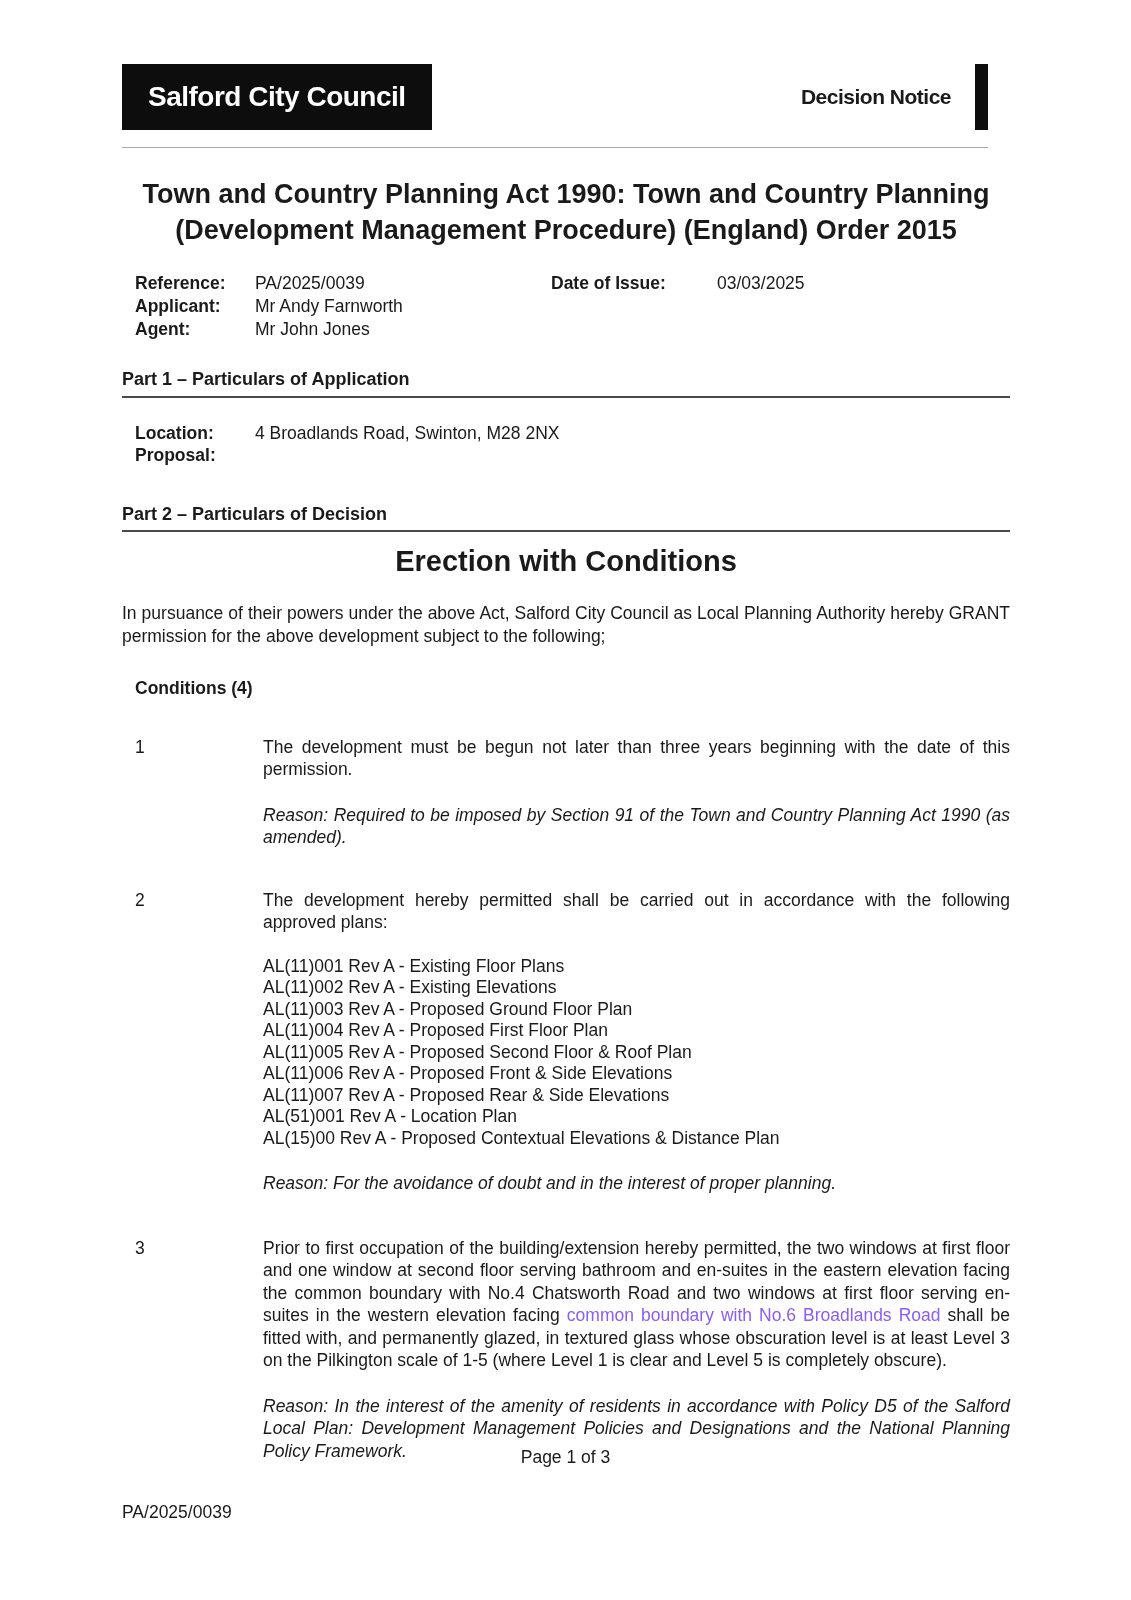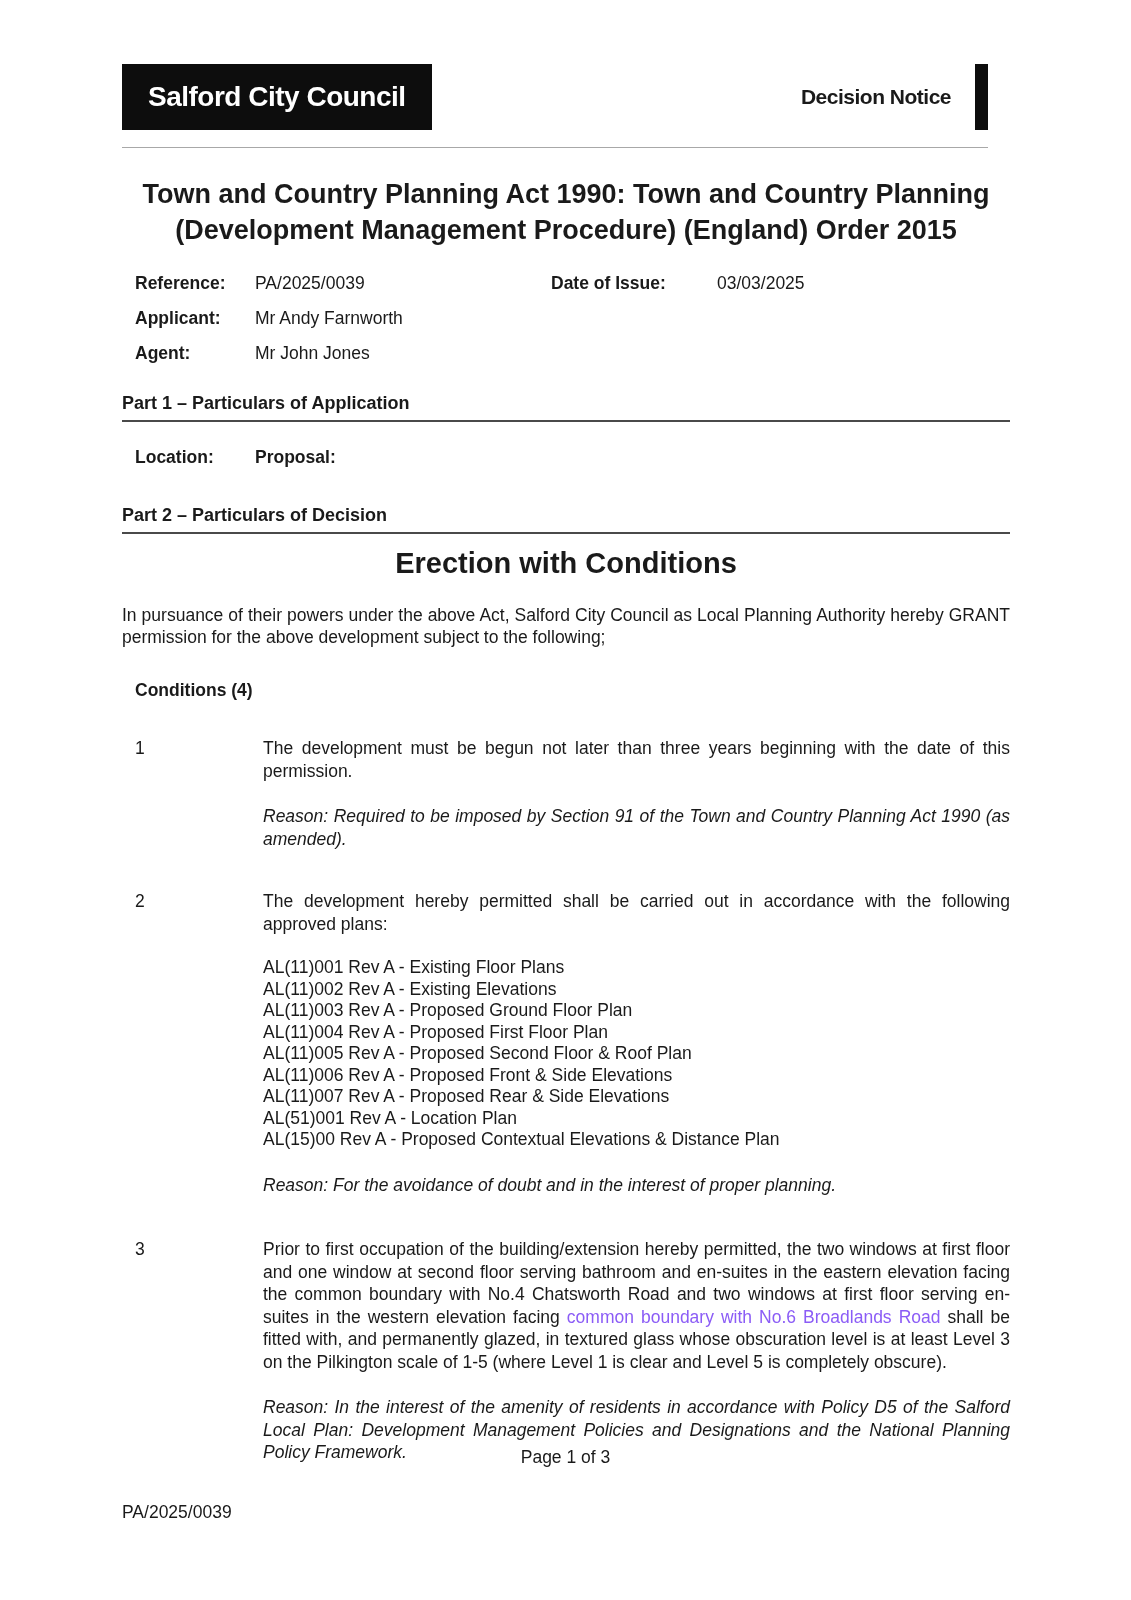--- a/index.html
+++ b/index.html
@@ -22,21 +22,21 @@
   .hdr-bar { display:inline-block; width:13px; height:66px; background:#0d0d0d; margin-left:24px; }
   .hdr-rule { border:none; border-top:1.5px solid #a8a8a8; margin:17px 22px 0 0; }
 
   
   .doc-title {
     margin:28px 4px 0 4px; text-align:center;
     font-size:27px; line-height:36px; font-weight:bold;
   }
 
   
-  .meta { margin:24px 0 0 13px; display:grid; grid-template-columns:120px 296px 166px auto; row-gap:12px; }
+  .meta { margin:24px 0 0 13px; display:grid; grid-template-columns:120px 296px 166px auto; row-gap:0; }
   .meta .lbl { font-weight:bold; }
   .meta > div { line-height:23px; }
 
   
   .part-heading {
     margin-top:27px; font-size:18px; font-weight:bold;
     padding-bottom:5px; border-bottom:2px solid #4a4a4a;
   }
 
   
@@ -95,20 +95,21 @@
       <div class="lbl">Agent:</div>
       <div>Mr John Jones</div>
       <div></div>
       <div></div>
     </div>
 
     <div class="part-heading">Part 1 – Particulars of Application</div>
 
     <div class="loc-block">
       <div class="lbl">Location:</div>
+      <div>4 Broadlands Road, Swinton, M28 2NX</div>
       <div class="lbl">Proposal:</div>
     </div>
 
     <div class="part-heading" style="margin-top:36px;">Part 2 – Particulars of Decision</div>
 
     <h2 class="decision">Erection with Conditions</h2>
 
     <p class="grant-text">In pursuance of their powers under the above Act, Salford City Council as Local Planning Authority hereby GRANT permission for the above development subject to the following;</p>
 
     <p class="conditions-heading">Conditions (4)</p>

